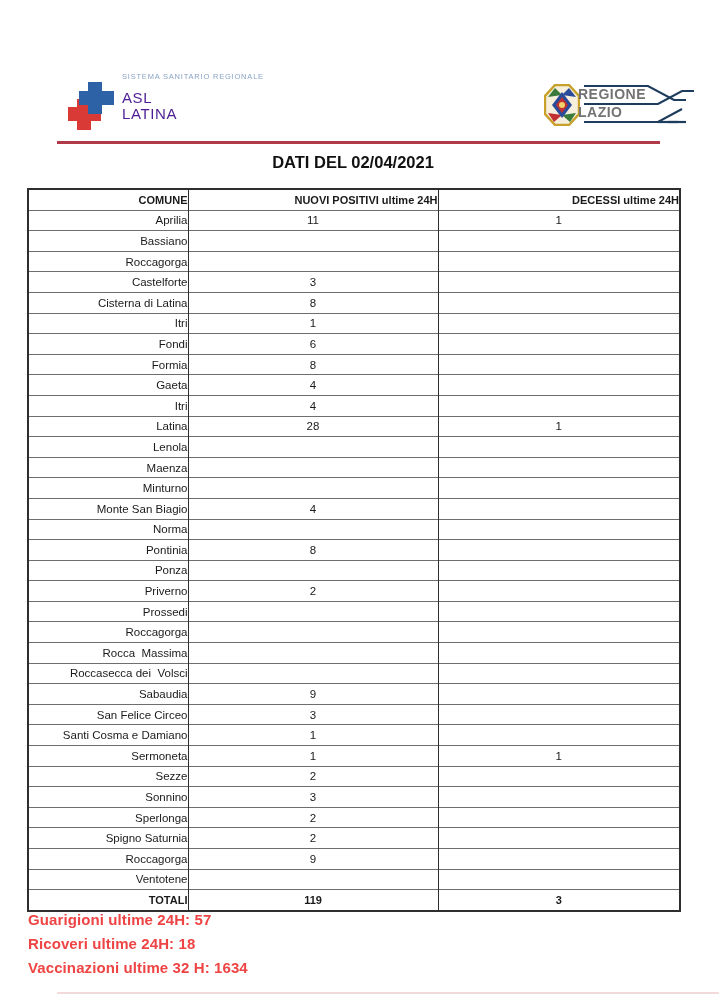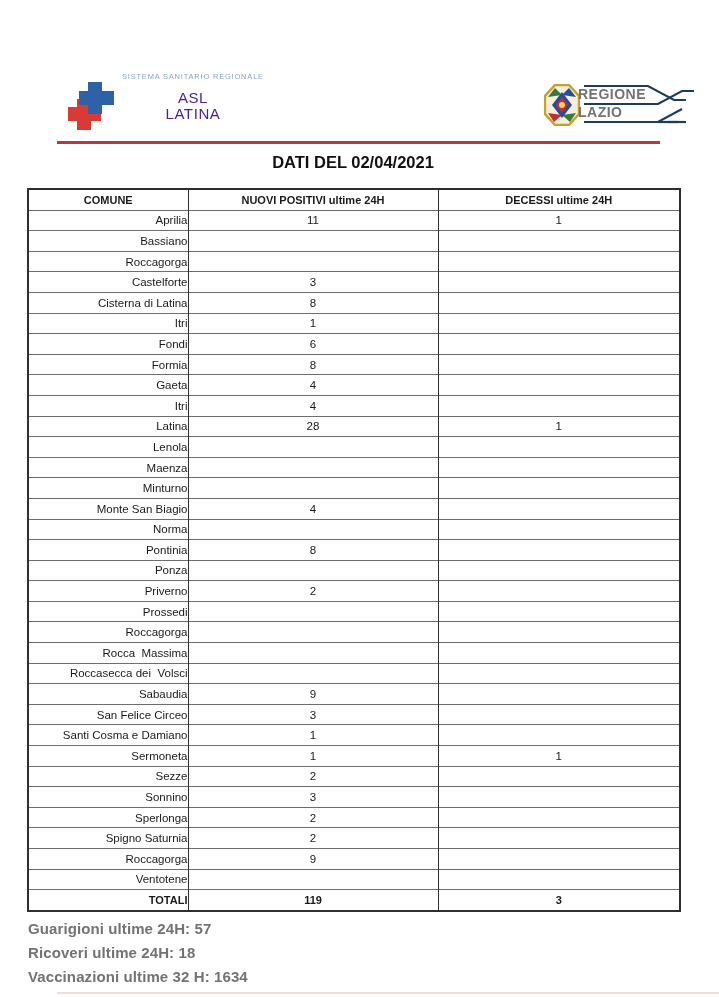--- a/index.html
+++ b/index.html
@@ -1,21 +1,21 @@
 <!DOCTYPE html>
 <html><head>
 <meta charset="utf-8">
 <style>
   html,body{margin:0;padding:0;background:#ffffff;}
   .page{
     position:relative;width:719px;height:997px;background:#ffffff;overflow:hidden;
     font-family:"Liberation Sans",sans-serif;color:#1a1a1a;
   }
   
-  .asl-logo{position:absolute;left:68px;top:80px;width:300px;height:60px;text-align:center;}
+  .asl-logo{position:absolute;left:68px;top:80px;width:300px;height:60px;}
   .asl-cross{position:absolute;left:0;top:2px;}
   .asl-text{position:absolute;left:54px;top:-8px;}
   .asl-tagline{font-size:7.5px;letter-spacing:.8px;color:#8aa4c6;font-weight:400;}
   .asl-name{font-size:15px;color:#4c1d95;font-weight:400;letter-spacing:.6px;line-height:16px;margin-top:9px;}
   .asl-name div{height:16px;}
   .region-logo{position:absolute;left:544px;top:82px;width:160px;height:48px;}
   .region-emblem{position:absolute;left:0;top:2px;}
   .region-text{position:absolute;left:34px;top:3px;font-size:14px;font-weight:600;
     color:#737373;letter-spacing:.5px;line-height:18px;}
   .region-lines{position:absolute;left:38px;top:0;}
@@ -28,28 +28,28 @@
   table.data{border-collapse:collapse;table-layout:fixed;width:652px;
     border:2px solid #2e2e2e;}
   table.data col.c1{width:160px;}
   table.data col.c2{width:250px;}
   table.data col.c3{width:242px;}
   table.data td,table.data th{
     height:19.6px;padding:0;font-size:11.5px;font-weight:400;color:#1a1a1a;
     border-left:1px solid #2e2e2e;border-top:1px solid #6e6e6e;
     overflow:hidden;vertical-align:middle;
   }
-  table.data th{font-weight:700;text-align:center;font-size:11px;border-top:none;}
+  table.data th{font-weight:700;text-align:right;font-size:11px;border-top:none;}
   table.data td:first-child,table.data th:first-child{border-left:none;}
   td.name{text-align:right;padding-left:8px;white-space:pre;}
   td.num{text-align:center;}
   tr.total td{font-weight:700;font-size:11px;}
   
-  .summary-line{position:absolute;left:28px;font-size:15px;font-weight:700;color:#737373;
-    letter-spacing:.1px;margin-top:9px;}
+  .summary-line{position:absolute;left:28px;font-size:15px;font-weight:700;color:#ef4444;
+    letter-spacing:.1px;}
   .faint-rule{position:absolute;left:57px;top:992px;width:662px;height:2px;background:#f3dada;}
 </style>
 </head>
 <body>
 
 <div class="page">
 
   <div class="asl-logo">
     <svg class="asl-cross" width="47" height="49" viewBox="0 0 47 49">
       <rect x="9" y="17" width="14" height="31" fill="#d93a36"></rect>

